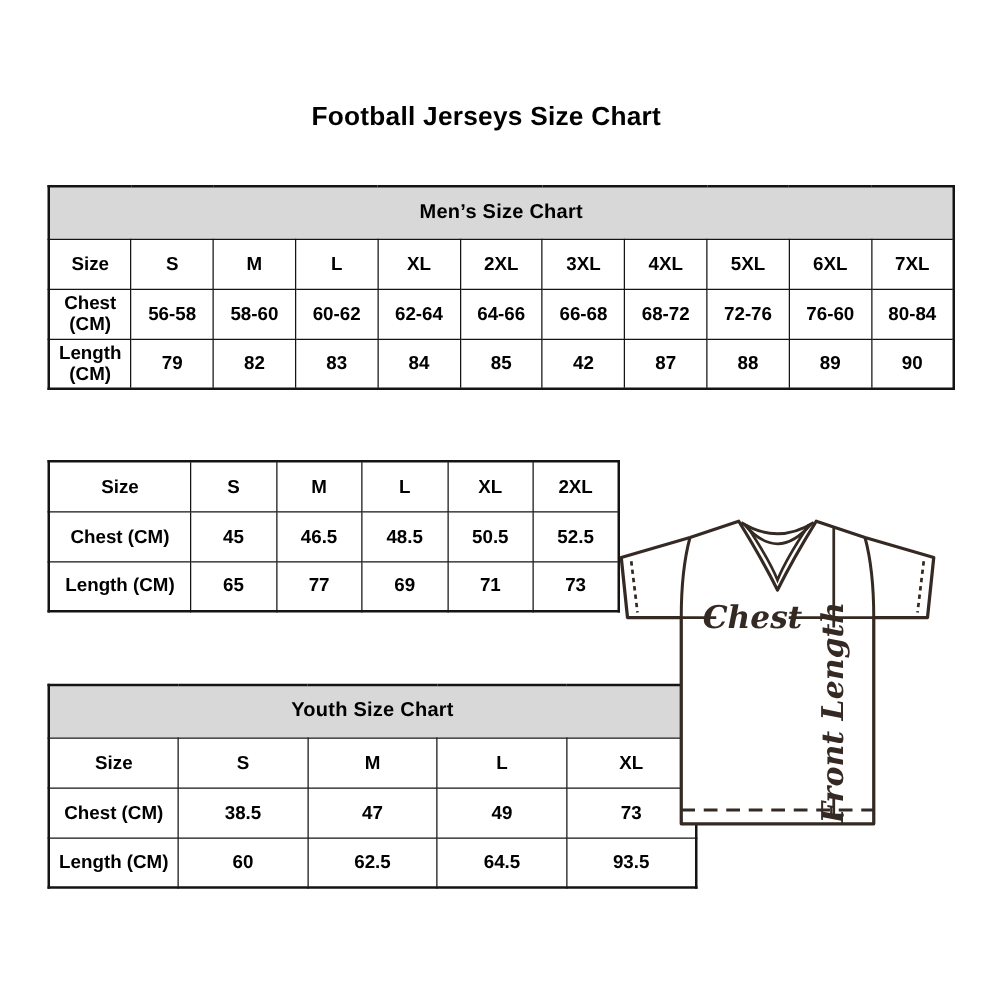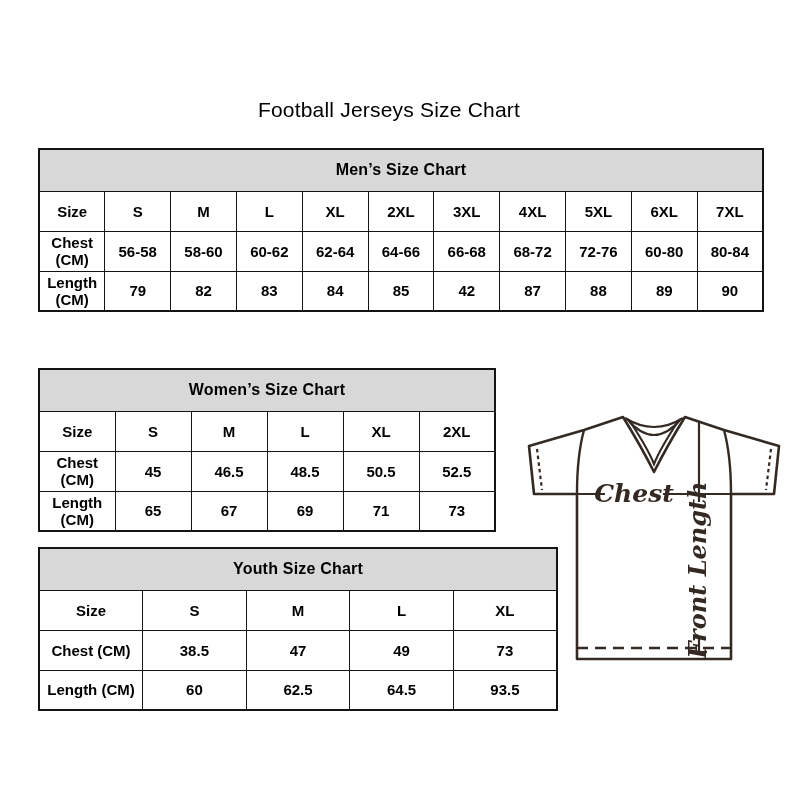--- a/index.html
+++ b/index.html
@@ -4,22 +4,22 @@
 <style>
   html,body{margin:0;padding:0;}
   body{
     width:800px;height:800px;background:#ffffff;position:relative;
     font-family:"Liberation Sans",sans-serif;color:#000;
     -webkit-font-smoothing:antialiased;
   }
   .page{position:absolute;inset:0;overflow:hidden;}
 
   .title{
-    position:absolute;left:0;top:98px;width:778px;margin:0;
-    text-align:center;font-size:21px;font-weight:normal;color:#000;
+    position:absolute;left:0;top:82px;width:778px;margin:0;
+    text-align:center;font-size:21px;font-weight:bold;color:#000;
     letter-spacing:.2px;
   }
 
   table.size-table{
     position:absolute;border-collapse:collapse;table-layout:fixed;
     background:#fff;border:2px solid #141414;
   }
   .size-table th,.size-table td{
     border:1.5px solid #141414;text-align:center;vertical-align:middle;
     font-weight:bold;font-size:15px;padding:0;color:#000;
@@ -33,21 +33,21 @@
   #mens-table{left:38px;top:148px;width:726px;}
   #mens-table .label-col{width:111px;}
 
   #womens-table{left:38px;top:368px;width:458px;}
   #womens-table .label-col{width:112px;}
 
   #youth-table{left:38px;top:547px;width:520px;}
   #youth-table .label-col{width:113px;}
 
   .diagram{
-    position:absolute;left:520px;top:402px;width:274px;height:272px;
+    position:absolute;left:488px;top:402px;width:274px;height:272px;
   }
   .diagram svg{display:block;width:100%;height:100%;}
   .jersey-line{stroke:#352a23;fill:none;}
   .jersey-fill{stroke:#352a23;fill:#ffffff;}
   .measure-text{
     font-family:"DejaVu Serif","Liberation Serif",serif;
     font-style:italic;font-weight:bold;fill:#352a23;
   }
 </style>
 </head>
@@ -80,44 +80,41 @@
       <tr>
         <td class="label-col">Chest (CM)</td>
         <td>56-58</td>
         <td>58-60</td>
         <td>60-62</td>
         <td>62-64</td>
         <td>64-66</td>
         <td>66-68</td>
         <td>68-72</td>
         <td>72-76</td>
-        <td>60-80</td>
+        <td>76-60</td>
         <td>80-84</td>
       </tr>
       <tr>
         <td class="label-col">Length (CM)</td>
         <td>79</td>
         <td>82</td>
         <td>83</td>
         <td>84</td>
         <td>85</td>
         <td>42</td>
         <td>87</td>
         <td>88</td>
         <td>89</td>
         <td>90</td>
       </tr>
     </tbody>
   </table>
 
   <table class="size-table" id="womens-table">
     <thead>
-      <tr class="band-row">
-        <th class="band" colspan="6">Women’s Size Chart</th>
-      </tr>
       <tr>
         <th class="label-col">Size</th>
         <th>S</th>
         <th>M</th>
         <th>L</th>
         <th>XL</th>
         <th>2XL</th>
       </tr>
     </thead>
     <tbody>
@@ -125,21 +122,21 @@
         <td class="label-col">Chest (CM)</td>
         <td>45</td>
         <td>46.5</td>
         <td>48.5</td>
         <td>50.5</td>
         <td>52.5</td>
       </tr>
       <tr>
         <td class="label-col">Length (CM)</td>
         <td>65</td>
-        <td>67</td>
+        <td>77</td>
         <td>69</td>
         <td>71</td>
         <td>73</td>
       </tr>
     </tbody>
   </table>
 
   <table class="size-table" id="youth-table">
     <thead>
       <tr class="band-row">

